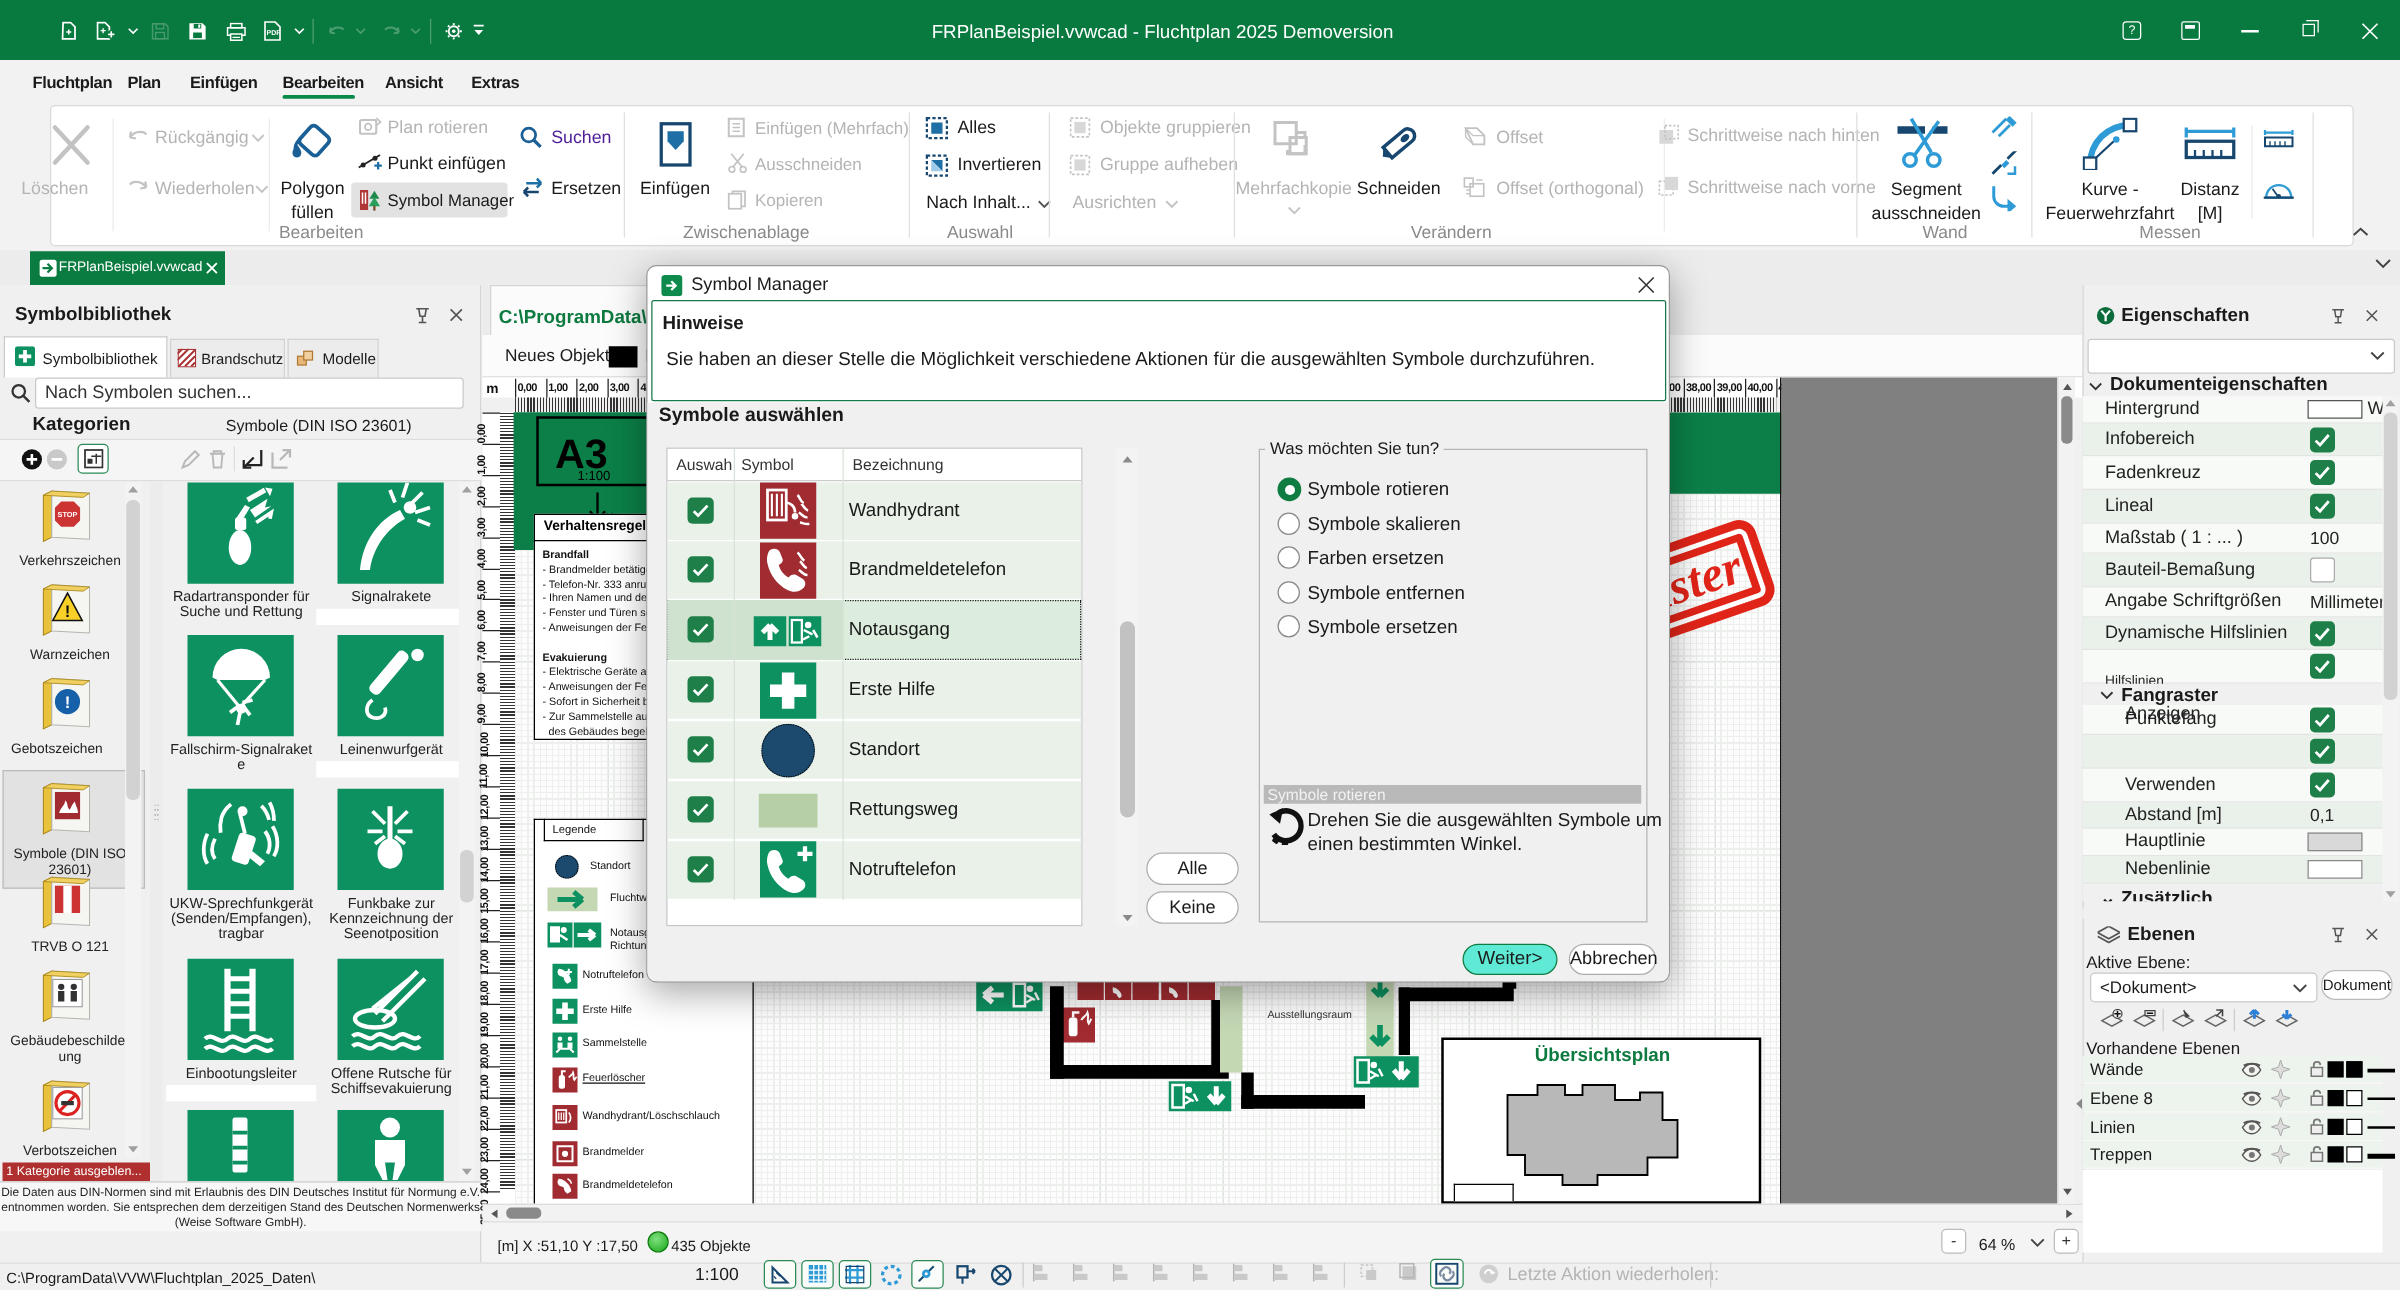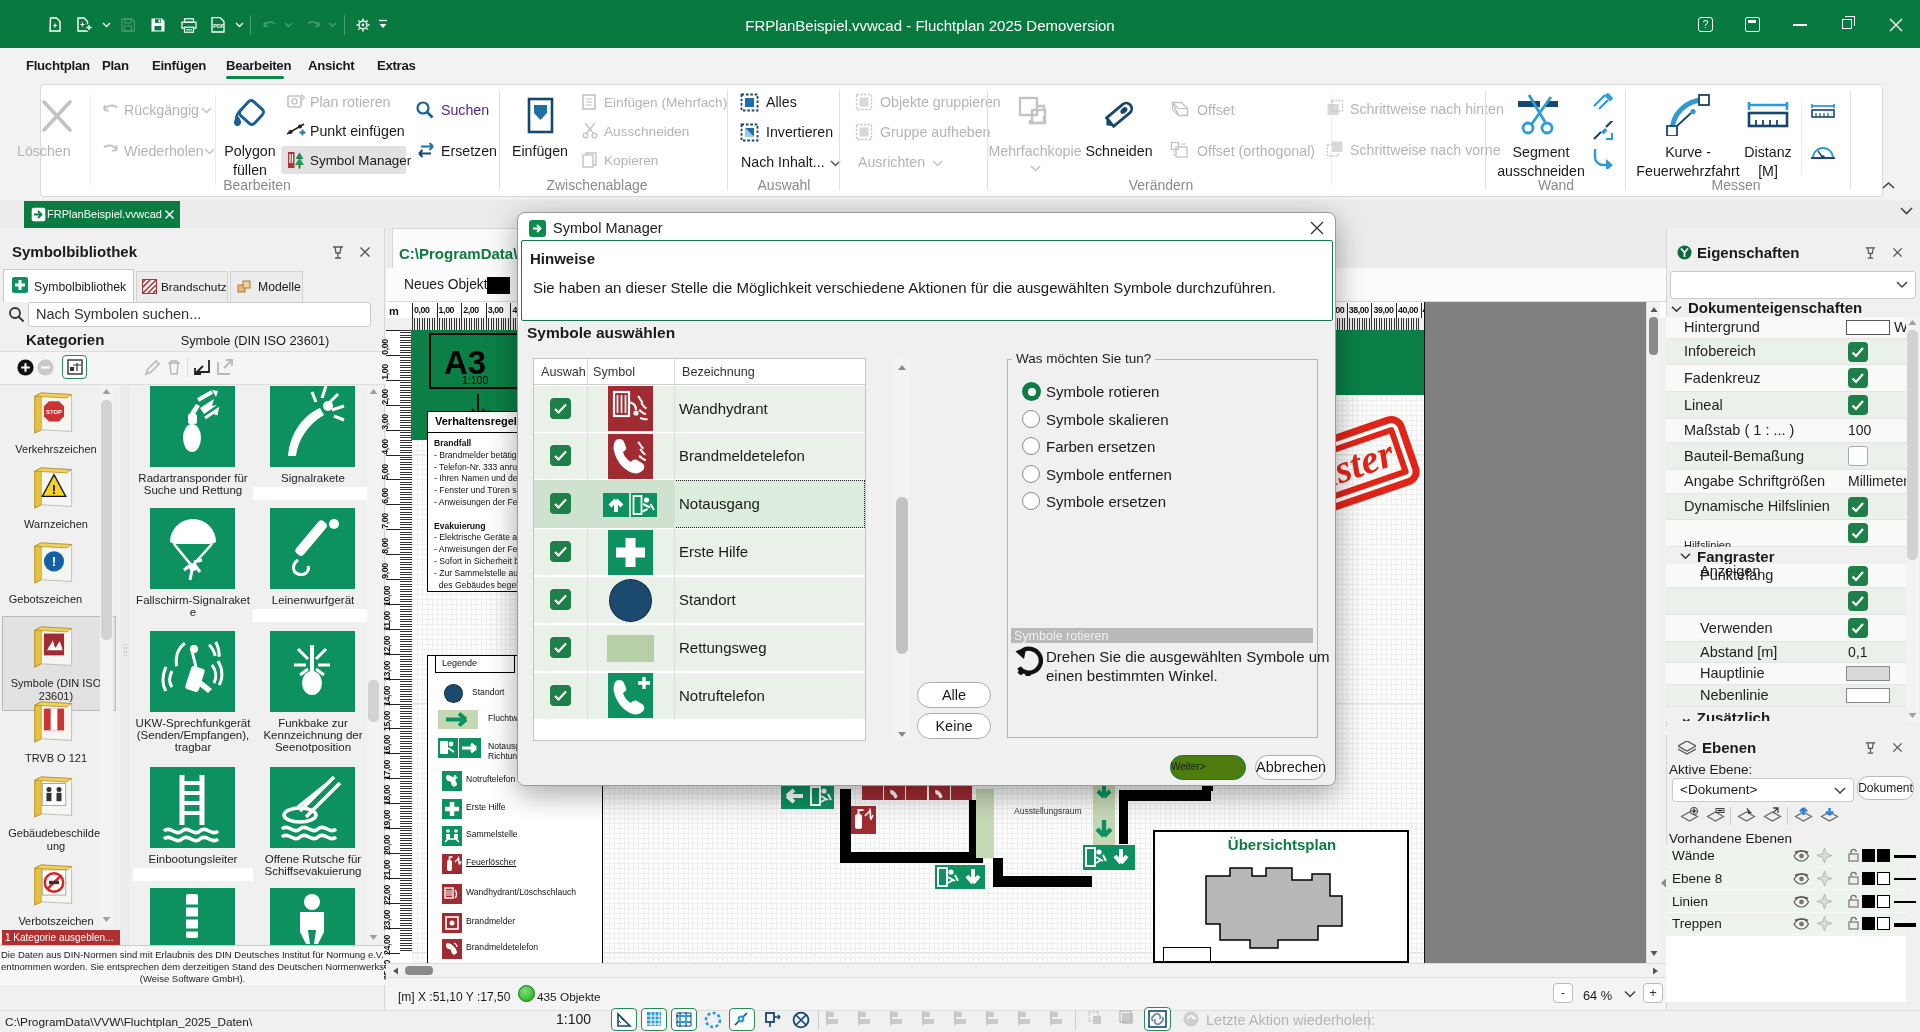--- a/index.html
+++ b/index.html
@@ -1515,13 +1515,13 @@
 <div class="abs" style="left:1014px;top:629px;font-size:12.5px;color:#f2f2f2;">Symbole rotieren</div>
 <svg class="abs" style="left:1013px;top:646px;" width="30" height="30" viewBox="0 0 30 30">
 <path d="M10 4.2A12 12 0 1 1 6 21.5" fill="none" stroke="#111" stroke-width="4.4"></path>
 <path d="M13.5 0.5L2.5 5.5l8.5 7.5z" fill="#111"></path>
 <rect x="5" y="24.5" width="5" height="4" rx="1" fill="#111" transform="rotate(35 7.5 26.5)"></rect>
 <rect x="12.5" y="27" width="5" height="4" rx="1" fill="#111" transform="rotate(12 15 29)"></rect>
 </svg>
 <div class="abs" style="left:1046px;top:648px;font-size:15px;color:#1a1a1a;line-height:1.25;">Drehen Sie die ausgewählten Symbole um<br>einen bestimmten Winkel.</div>
 <div class="abs" style="left:917px;top:682px;width:74px;height:26px;background:#fff;border:1px solid #adadad;border-radius:13px;text-align:center;line-height:24px;font-size:14.5px;color:#1a1a1a;">Alle</div>
 <div class="abs" style="left:917px;top:713px;width:74px;height:26px;background:#fff;border:1px solid #adadad;border-radius:13px;text-align:center;line-height:24px;font-size:14.5px;color:#1a1a1a;">Keine</div>
-<div class="abs" style="left:1170px;top:755px;width:76px;height:25px;background:#4d7c0f;border:1.6px solid #0f7c42;border-radius:13px;text-align:left;line-height:22px;font-size:10px;color:#1a1a1a;">Weiter&gt;</div>
+<div class="abs" style="left:1170px;top:755px;width:76px;height:25px;background:#5eead4;border:1.6px solid #0f7c42;border-radius:13px;text-align:center;line-height:22px;font-size:15px;color:#1a1a1a;">Weiter&gt;</div>
 <div class="abs" style="left:1255px;top:755px;width:70px;height:25px;background:#fff;border:1px solid #adadad;border-radius:13px;text-align:center;line-height:23px;font-size:14.5px;color:#1a1a1a;">Abbrechen</div>
 </body></html>

